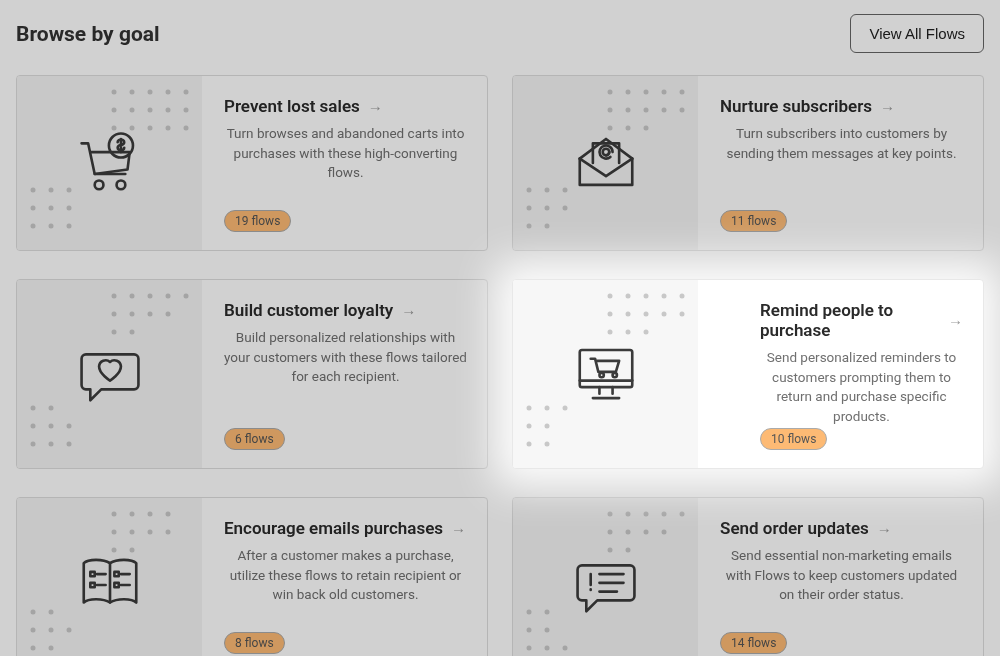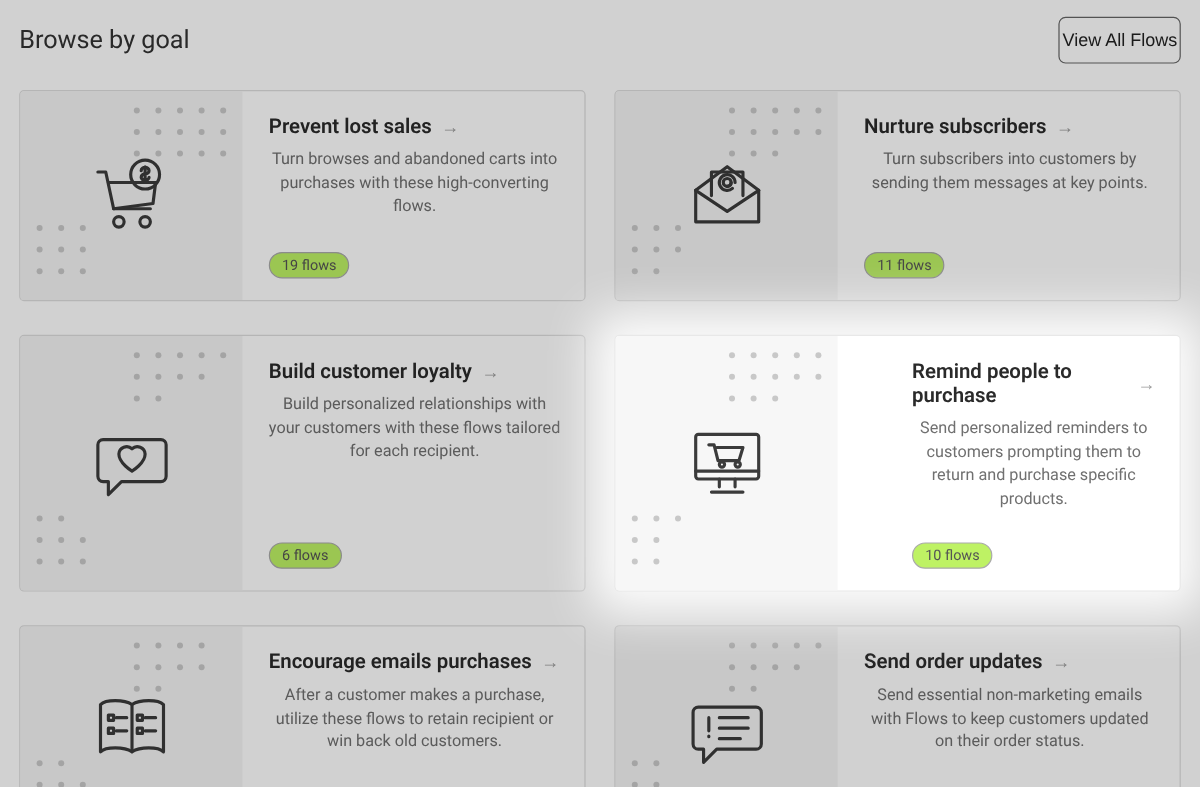--- a/index.html
+++ b/index.html
@@ -24,28 +24,28 @@
   }
   .header-row {
     display: flex;
     justify-content: space-between;
     align-items: center;
     margin-bottom: 22px;
     padding: 0 4px;
   }
   .section-title {
     font-size: 21px;
-    font-weight: 400;
+    font-weight: 700;
     color: #333;
   }
   .view-all-btn {
     background: #fff;
     border: 1.5px solid #666;
     border-radius: 6px;
-    padding: 10px 2px;
+    padding: 10px 18px;
     font-size: 15px;
     font-weight: 500;
     color: #222;
     cursor: pointer;
   }
   .grid {
     display: grid;
     grid-template-columns: 1fr 1fr;
     gap: 28px 24px;
     padding: 0 4px;
@@ -111,23 +111,23 @@
     margin-bottom: auto;
     text-align: center;
   }
   .flow-count-badge {
     display: inline-block;
     font-size: 12px;
     color: #555;
     border: 1px solid #aaa;
     border-radius: 999px;
     padding: 3px 10px;
-    margin-top: 26px;
+    margin-top: 2px;
     align-self: flex-start;
-    background: #bef264;
+    background: #fdba74;
   }
   .icon-svg { width: 70px; height: 70px; }
   .icon-svg * { stroke: #3b3b3b; stroke-width: 2.4; fill: none; stroke-linecap: round; stroke-linejoin: round; }
 </style>
 </head>
 <body>
 
 <div class="container">
 
   <div class="header-row">

